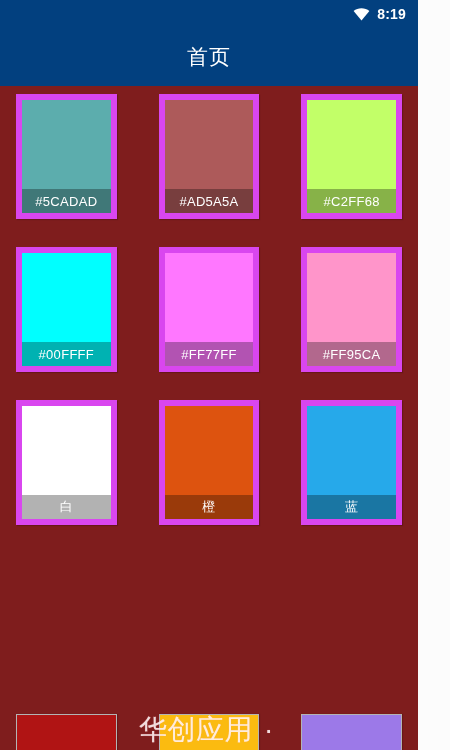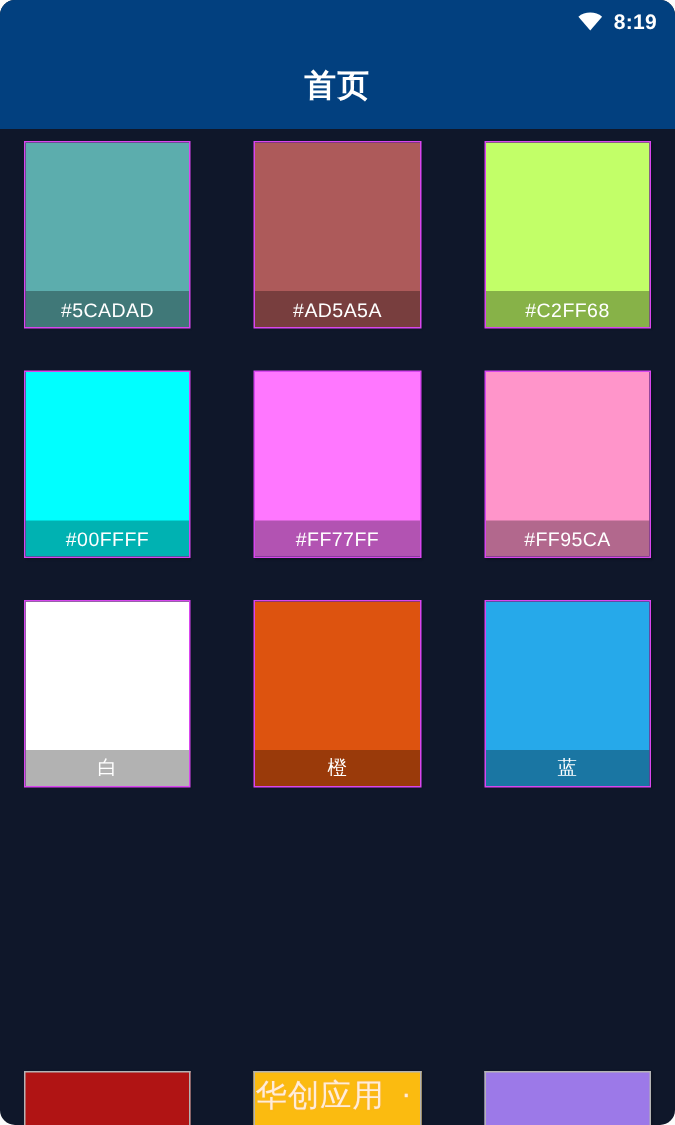--- a/index.html
+++ b/index.html
@@ -7,25 +7,24 @@
   html, body {
     width: 450px;
     height: 750px;
     overflow: hidden;
     background: #fcfcfc;
     font-family: "Liberation Sans", "DejaVu Sans", sans-serif;
   }
 
   #app {
     position: relative;
-    width: 450px;
+    width: 418px;
     height: 750px;
-    background: #0f172a;
+    background: #7f1d1d;
     overflow: hidden;
-    border-radius: 10px;
   }
 
   
   .status-bar {
     height: 28px;
     background: #02407f;
     display: flex;
     align-items: center;
     justify-content: flex-end;
     padding-right: 12px;
@@ -44,37 +43,37 @@
   .title-bar {
     height: 58px;
     background: #02407f;
     display: flex;
     align-items: center;
     justify-content: center;
   }
   .title-text {
     color: #ffffff;
     font-size: 21px;
-    font-weight: bold;
+    font-weight: normal;
     letter-spacing: 1px;
   }
 
   
   .swatch-grid {
     padding: 8px 16px 0 16px;
     display: grid;
     grid-template-columns: repeat(3, 1fr);
     column-gap: 42px;
     row-gap: 28px;
   }
 
   .swatch-card {
     position: relative;
     height: 125px;
-    border: 1px solid #d946ef;
+    border: 6px solid #d946ef;
     box-shadow: 1px 1px 1px rgba(0,0,0,0.18);
     overflow: hidden;
     cursor: pointer;
   }
 
   .swatch-fill {
     position: absolute;
     inset: 0;
   }
 
@@ -117,21 +116,21 @@
     position: absolute;
     left: 0;
     right: 0;
     top: 713px;
     height: 34px;
     display: flex;
     align-items: center;
     justify-content: center;
     pointer-events: none;
     color: rgba(255,255,255,0.78);
-    font-size: 21px;
+    font-size: 28px;
     letter-spacing: 0.5px;
     text-shadow: 0 0 1px rgba(255,160,170,0.55);
   }
   .watermark .wm-cjk { margin-right: 6px; }
   .watermark .wm-dot { margin: 0 5px; }
 </style>
 </head>
 <body>
 
 <div id="app">

